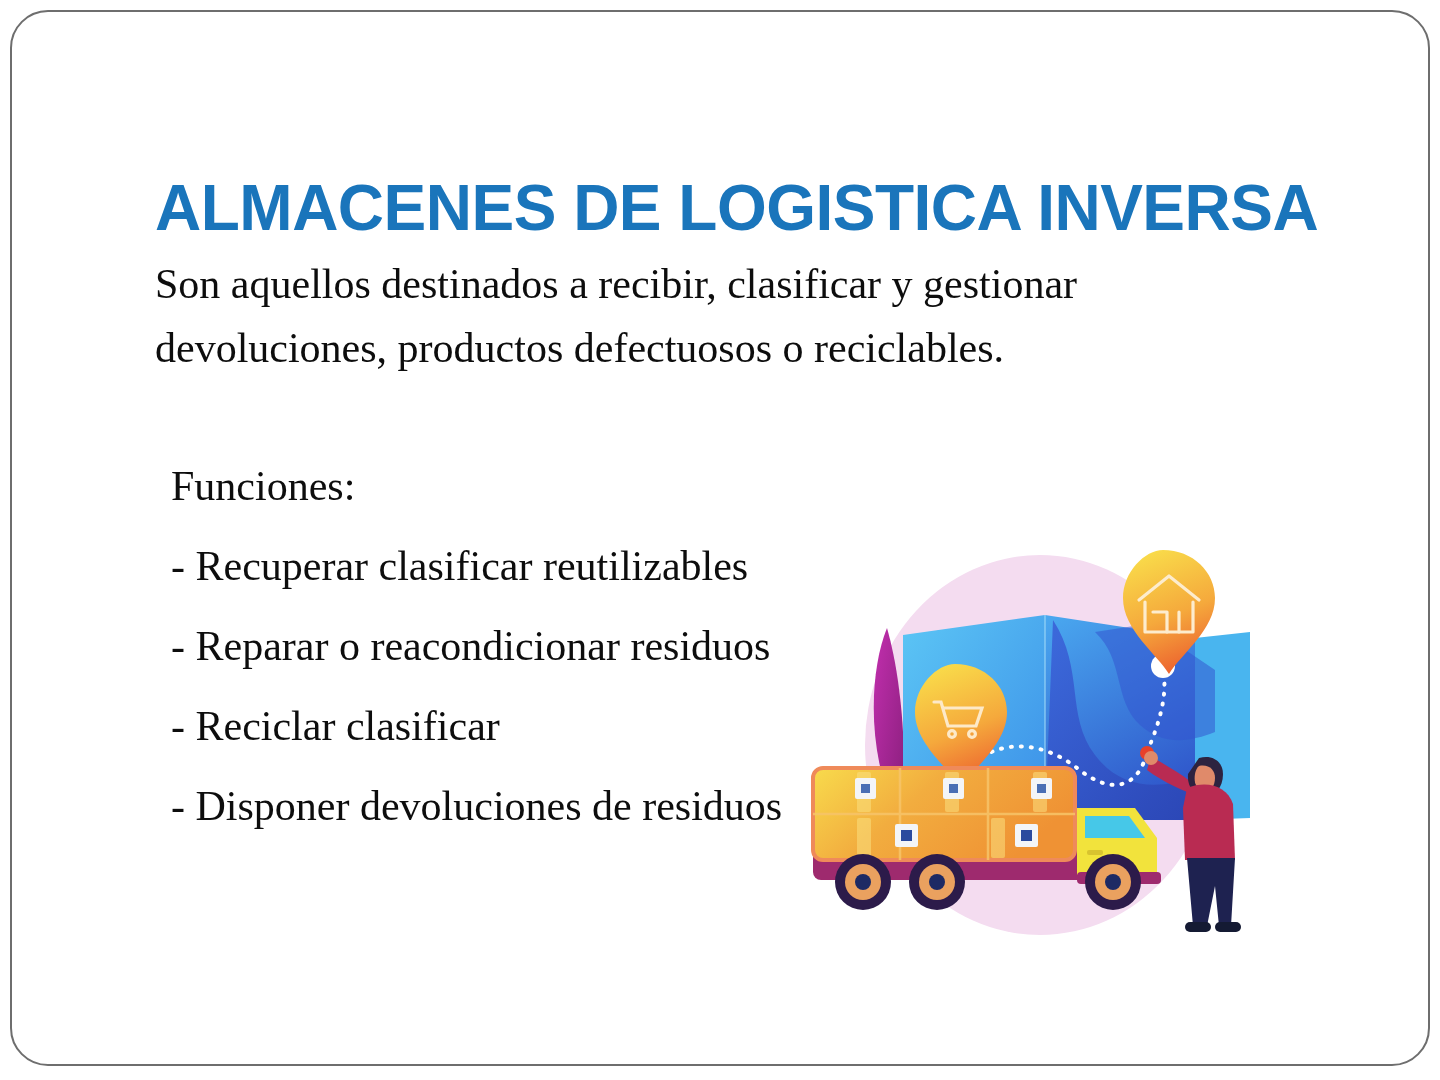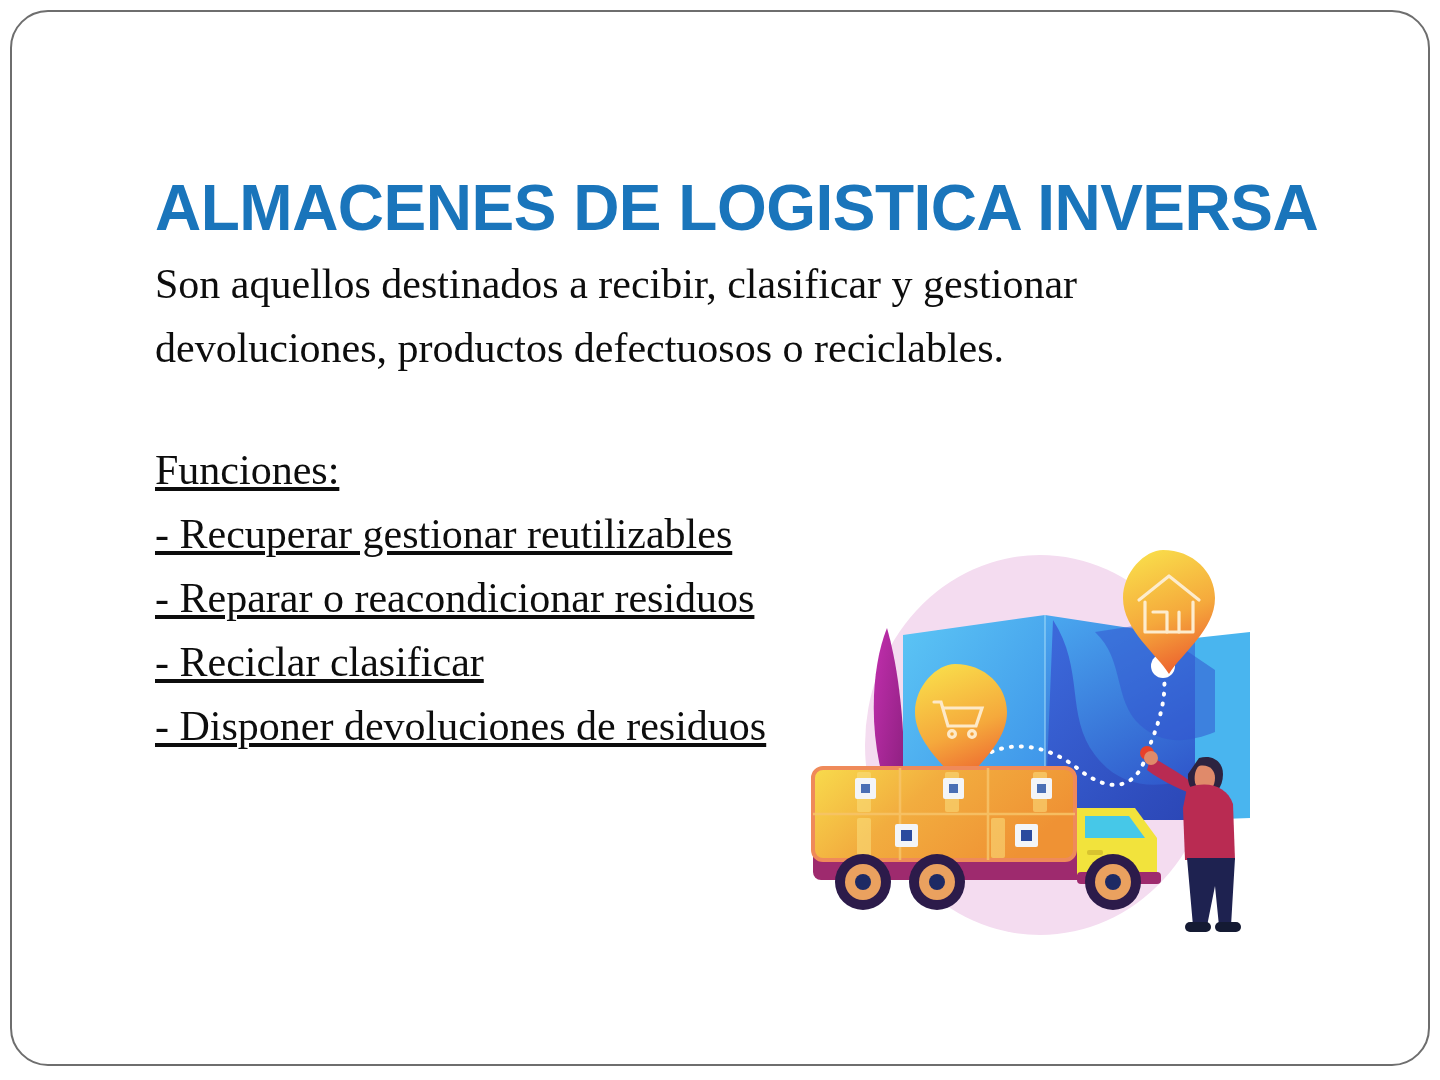--- a/index.html
+++ b/index.html
@@ -64,23 +64,22 @@
     margin: 0;
     width: 1020px;
     font-family: Liberation Serif, serif;
   }
 
   .spacer {
     height: 58px;
   }
 
   .list-line {
-    margin: 0;
+    margin: 16px;
     white-space: nowrap;
-    text-decoration: underline;
   }
 
   
   #illustration {
     position: absolute;
     left: 795px;
     top: 520px;
     width: 470px;
     height: 425px;
   }
@@ -100,21 +99,21 @@
   <h1 id="slide-title">ALMACENES DE LOGISTICA INVERSA</h1>
 
   <div id="body-block">
 
     <p class="para">Son aquellos destinados a recibir, clasificar y gestionar devoluciones, productos defectuosos o reciclables.</p>
 
     <div class="spacer"></div>
 
     <p class="list-line">Funciones:</p>
 
-    <p class="list-line">- Recuperar gestionar reutilizables</p>
+    <p class="list-line">- Recuperar clasificar reutilizables</p>
 
     <p class="list-line">- Reparar o reacondicionar residuos</p>
 
     <p class="list-line">- Reciclar clasificar</p>
 
     <p class="list-line">- Disponer devoluciones de residuos</p>
 
   </div>
 
   <div id="illustration">

